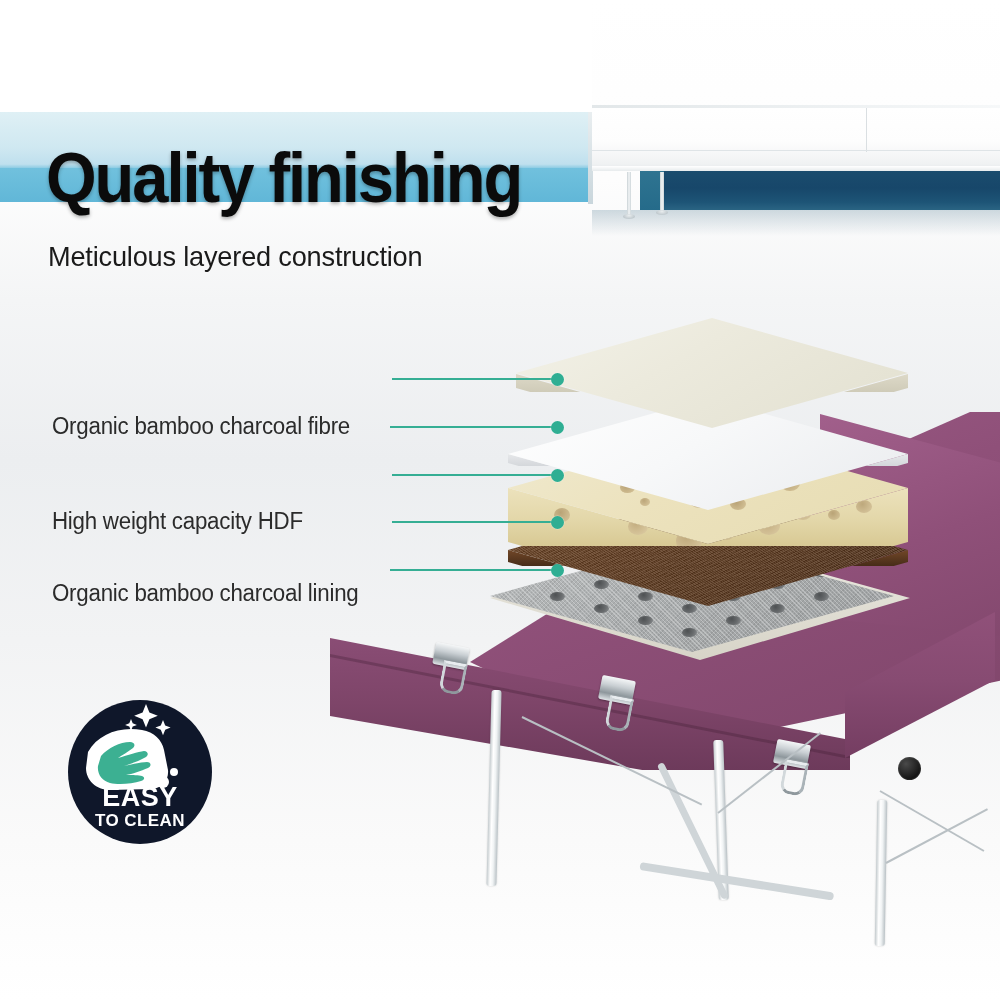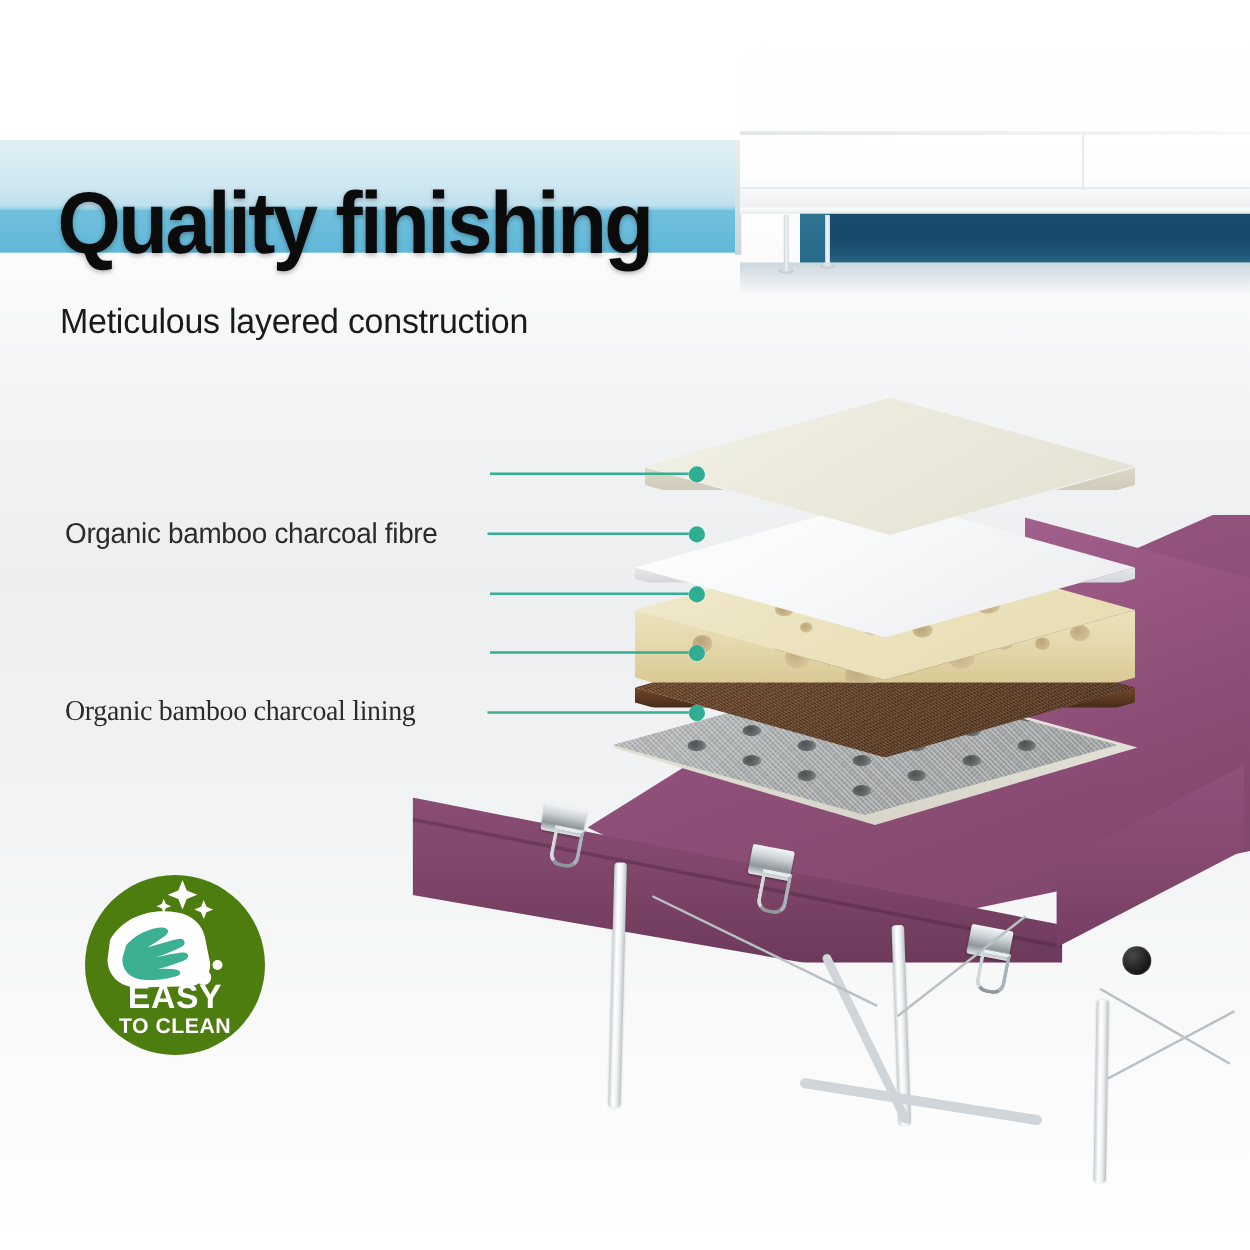--- a/index.html
+++ b/index.html
@@ -264,33 +264,36 @@
 
   <div class="callout" style="left:52px;top:413px;">
     <span class="txt">Organic bamboo charcoal fibre</span>
   </div>
   <div class="lead" style="left:390px;top:426px;width:167px;"></div>
   <div class="dot" style="left:551px;top:421px;"></div>
 
   <div class="lead" style="left:392px;top:474px;width:165px;"></div>
   <div class="dot" style="left:551px;top:469px;"></div>
 
+  <div class="callout" style="left:52px;top:508px;">
+    <span class="txt">High weight capacity HDF</span>
+  </div>
   <div class="lead" style="left:392px;top:521px;width:165px;"></div>
   <div class="dot" style="left:551px;top:516px;"></div>
 
-  <div class="callout" style="left:52px;top:556px;font-family:Liberation Serif, serif;">
+  <div class="callout" style="left:52px;top:580px;">
     <span class="txt">Organic bamboo charcoal lining</span>
   </div>
   <div class="lead" style="left:390px;top:569px;width:167px;"></div>
   <div class="dot" style="left:551px;top:564px;"></div>
 
   <div class="headline">Quality finishing</div>
   <div class="subtitle">Meticulous layered construction</div>
 
-  <div class="badge" style="left:68px;top:700px;width:144px;height:144px;background:#4d7c0f;">
+  <div class="badge" style="left:68px;top:700px;width:144px;height:144px;background:#0f172a;">
     <svg width="144" height="144" viewBox="0 0 144 144" style="position:absolute;left:0;top:-6px;">
       <g fill="#ffffff">
 
         <path d="M78 10 l3.4 8.4 8.4 3.4 -8.4 3.4 -3.4 8.4 -3.4 -8.4 -8.4 -3.4 8.4 -3.4 z"></path>
         <path d="M95 26 l2.2 5.4 5.4 2.2 -5.4 2.2 -2.2 5.4 -2.2 -5.4 -5.4 -2.2 5.4 -2.2 z"></path>
         <path d="M63 25 l1.7 4.2 4.2 1.7 -4.2 1.7 -1.7 4.2 -1.7 -4.2 -4.2 -1.7 4.2 -1.7 z"></path>
 
         <path d="M20 58 C30 40 52 32 74 36 C86 38 94 46 96 56 L100 76
                  C101 86 94 94 84 95 L42 96 C28 96 18 86 18 74 Z"></path>
 

